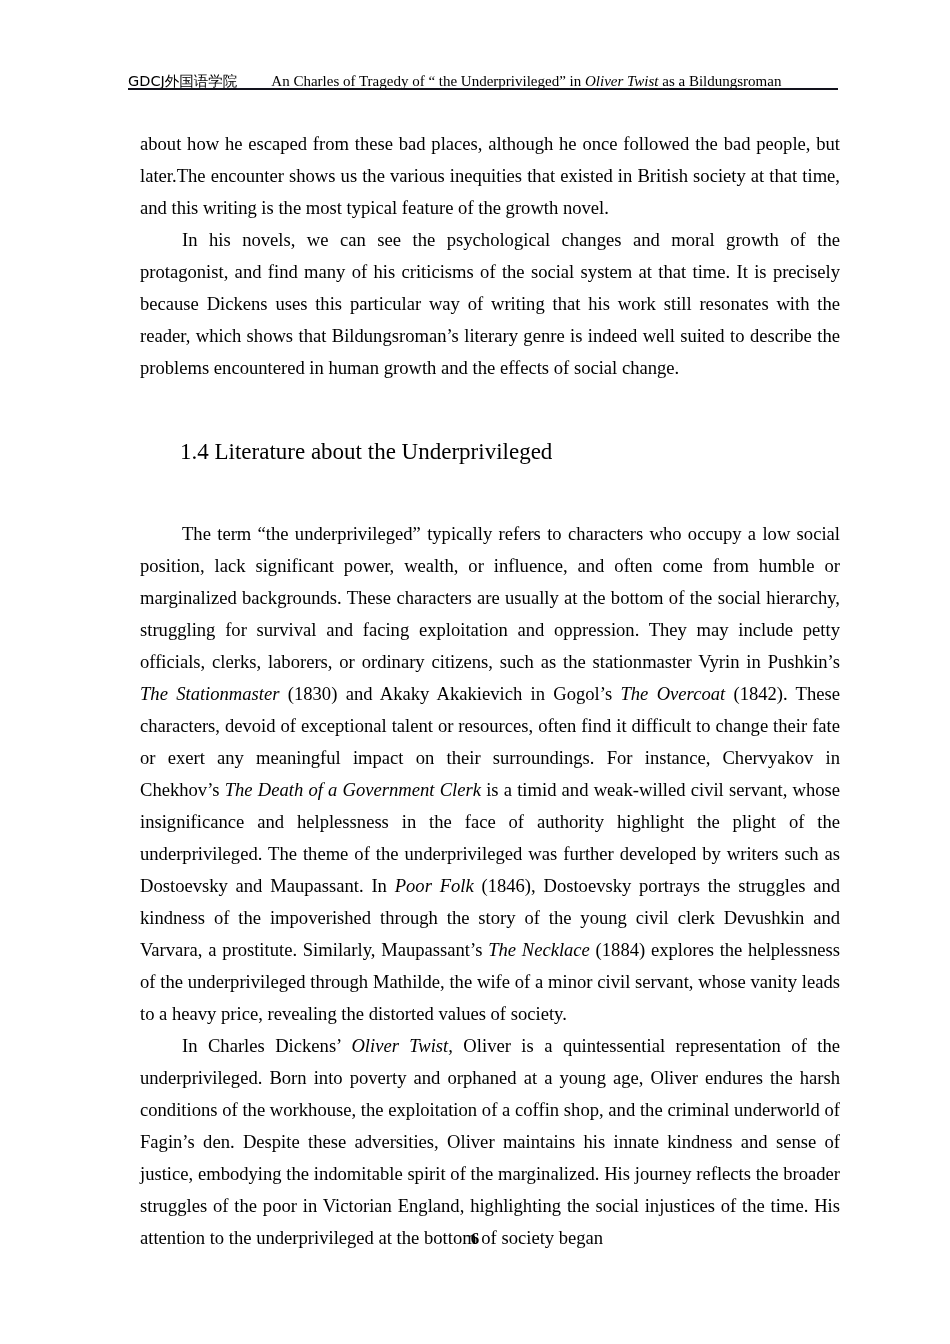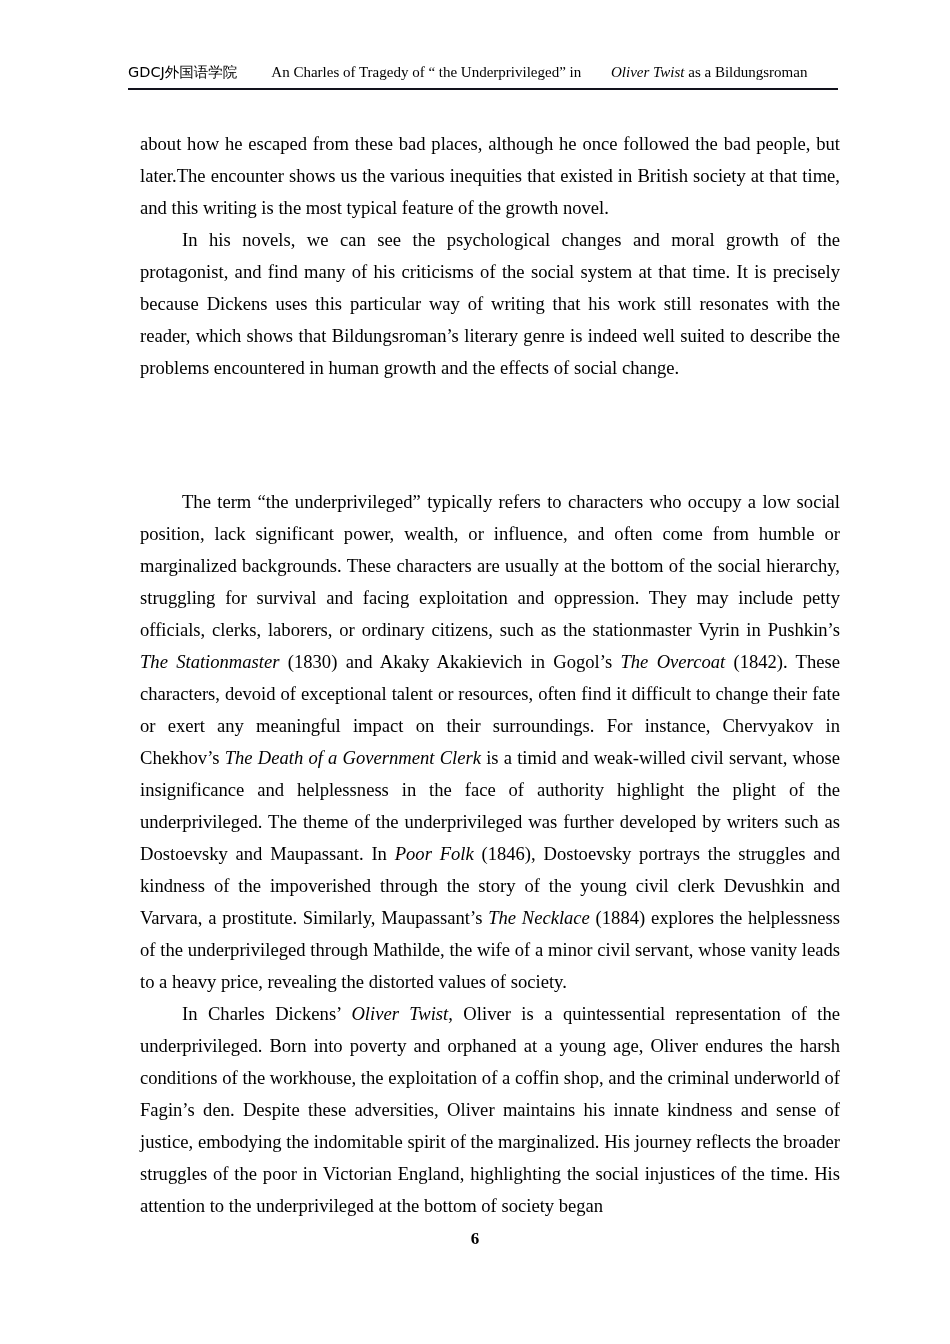--- a/index.html
+++ b/index.html
@@ -19,39 +19,39 @@
   .page {
     position: absolute;
     inset: 0;
     background: #ffffff;
   }
 
   
   .header {
     position: absolute;
     left: 128px;
-    top: 62px;
+    top: 71px;
     width: 710px;
     height: 24px;
     display: flex;
     align-items: baseline;
     font-size: 15px;
     line-height: 20px;
     white-space: nowrap;
   }
   .header-school {
     font-family: "DejaVu Sans", "Liberation Sans", sans-serif;
     font-size: 14.5px;
     letter-spacing: 0px;
   }
   .header-title {
     margin-left: 34px;
     font-size: 15px;
   }
-  .header-title i { font-style: italic; margin-left: 26px; }
+  .header-title i { font-style: italic; }
 
   .header-rule {
     position: absolute;
     left: 128px;
     top: 88px;
     width: 710px;
     height: 0;
     border-top: 2px solid #12121c;
   }
 
@@ -113,20 +113,21 @@
   <div class="header-rule"></div>
 
   <div class="content">
 
     <p class="para">about how he escaped from these bad places, although he once followed the bad people, but later.The encounter shows us the various inequities that existed in British society at that time, and this writing is the most typical feature of the growth novel.</p>
 
     <p class="para indent">In his novels, we can see the psychological changes and moral growth of the protagonist, and find many of his criticisms of the social system at that time. It is precisely because Dickens uses this particular way of writing that his work still resonates with the reader, which shows that Bildungsroman’s literary genre is indeed well suited to describe the problems encountered in human growth and the effects of social change.</p>
 
     <div class="gap-before-heading"></div>
 
+    <h2 class="section-heading">1.4 Literature about the Underprivileged</h2>
 
     <div class="gap-after-heading"></div>
 
     <p class="para indent"><span>The term “the underprivileged” typically refers to characters who occupy a low social position, lack significant power, wealth, or influence, and often come from humble or marginalized backgrounds. These characters are usually at the bottom of the social hierarchy, struggling for survival and facing exploitation and oppression. They may include petty officials, clerks, laborers, or ordinary citizens, such as the stationmaster Vyrin in Pushkin’s </span><i>The Stationmaster</i><span> (1830) and Akaky Akakievich in Gogol’s </span><i>The Overcoat</i><span> (1842). These characters, devoid of exceptional talent or resources, often find it difficult to change their fate or exert any meaningful impact on their surroundings. For instance, Chervyakov in Chekhov’s </span><i>The Death of a Government Clerk</i><span> is a timid and weak-willed civil servant, whose insignificance and helplessness in the face of authority highlight the plight of the underprivileged. The theme of the underprivileged was further developed by writers such as Dostoevsky and Maupassant. In </span><i>Poor Folk</i><span> (1846), Dostoevsky portrays the struggles and kindness of the impoverished through the story of the young civil clerk Devushkin and Varvara, a prostitute. Similarly, Maupassant’s </span><i>The Necklace</i><span> (1884) explores the helplessness of the underprivileged through Mathilde, the wife of a minor civil servant, whose vanity leads to a heavy price, revealing the distorted values of society.</span></p>
 
     <p class="para indent"><span>In Charles Dickens’ </span><i>Oliver Twist,</i><span> Oliver is a quintessential representation of the underprivileged. Born into poverty and orphaned at a young age, Oliver endures the harsh conditions of the workhouse, the exploitation of a coffin shop, and the criminal underworld of Fagin’s den. Despite these adversities, Oliver maintains his innate kindness and sense of justice, embodying the indomitable spirit of the marginalized. His journey reflects the broader struggles of the poor in Victorian England, highlighting the social injustices of the time. His attention to the underprivileged at the bottom of society began</span></p>
 
   </div>
 
   <div class="footer">

